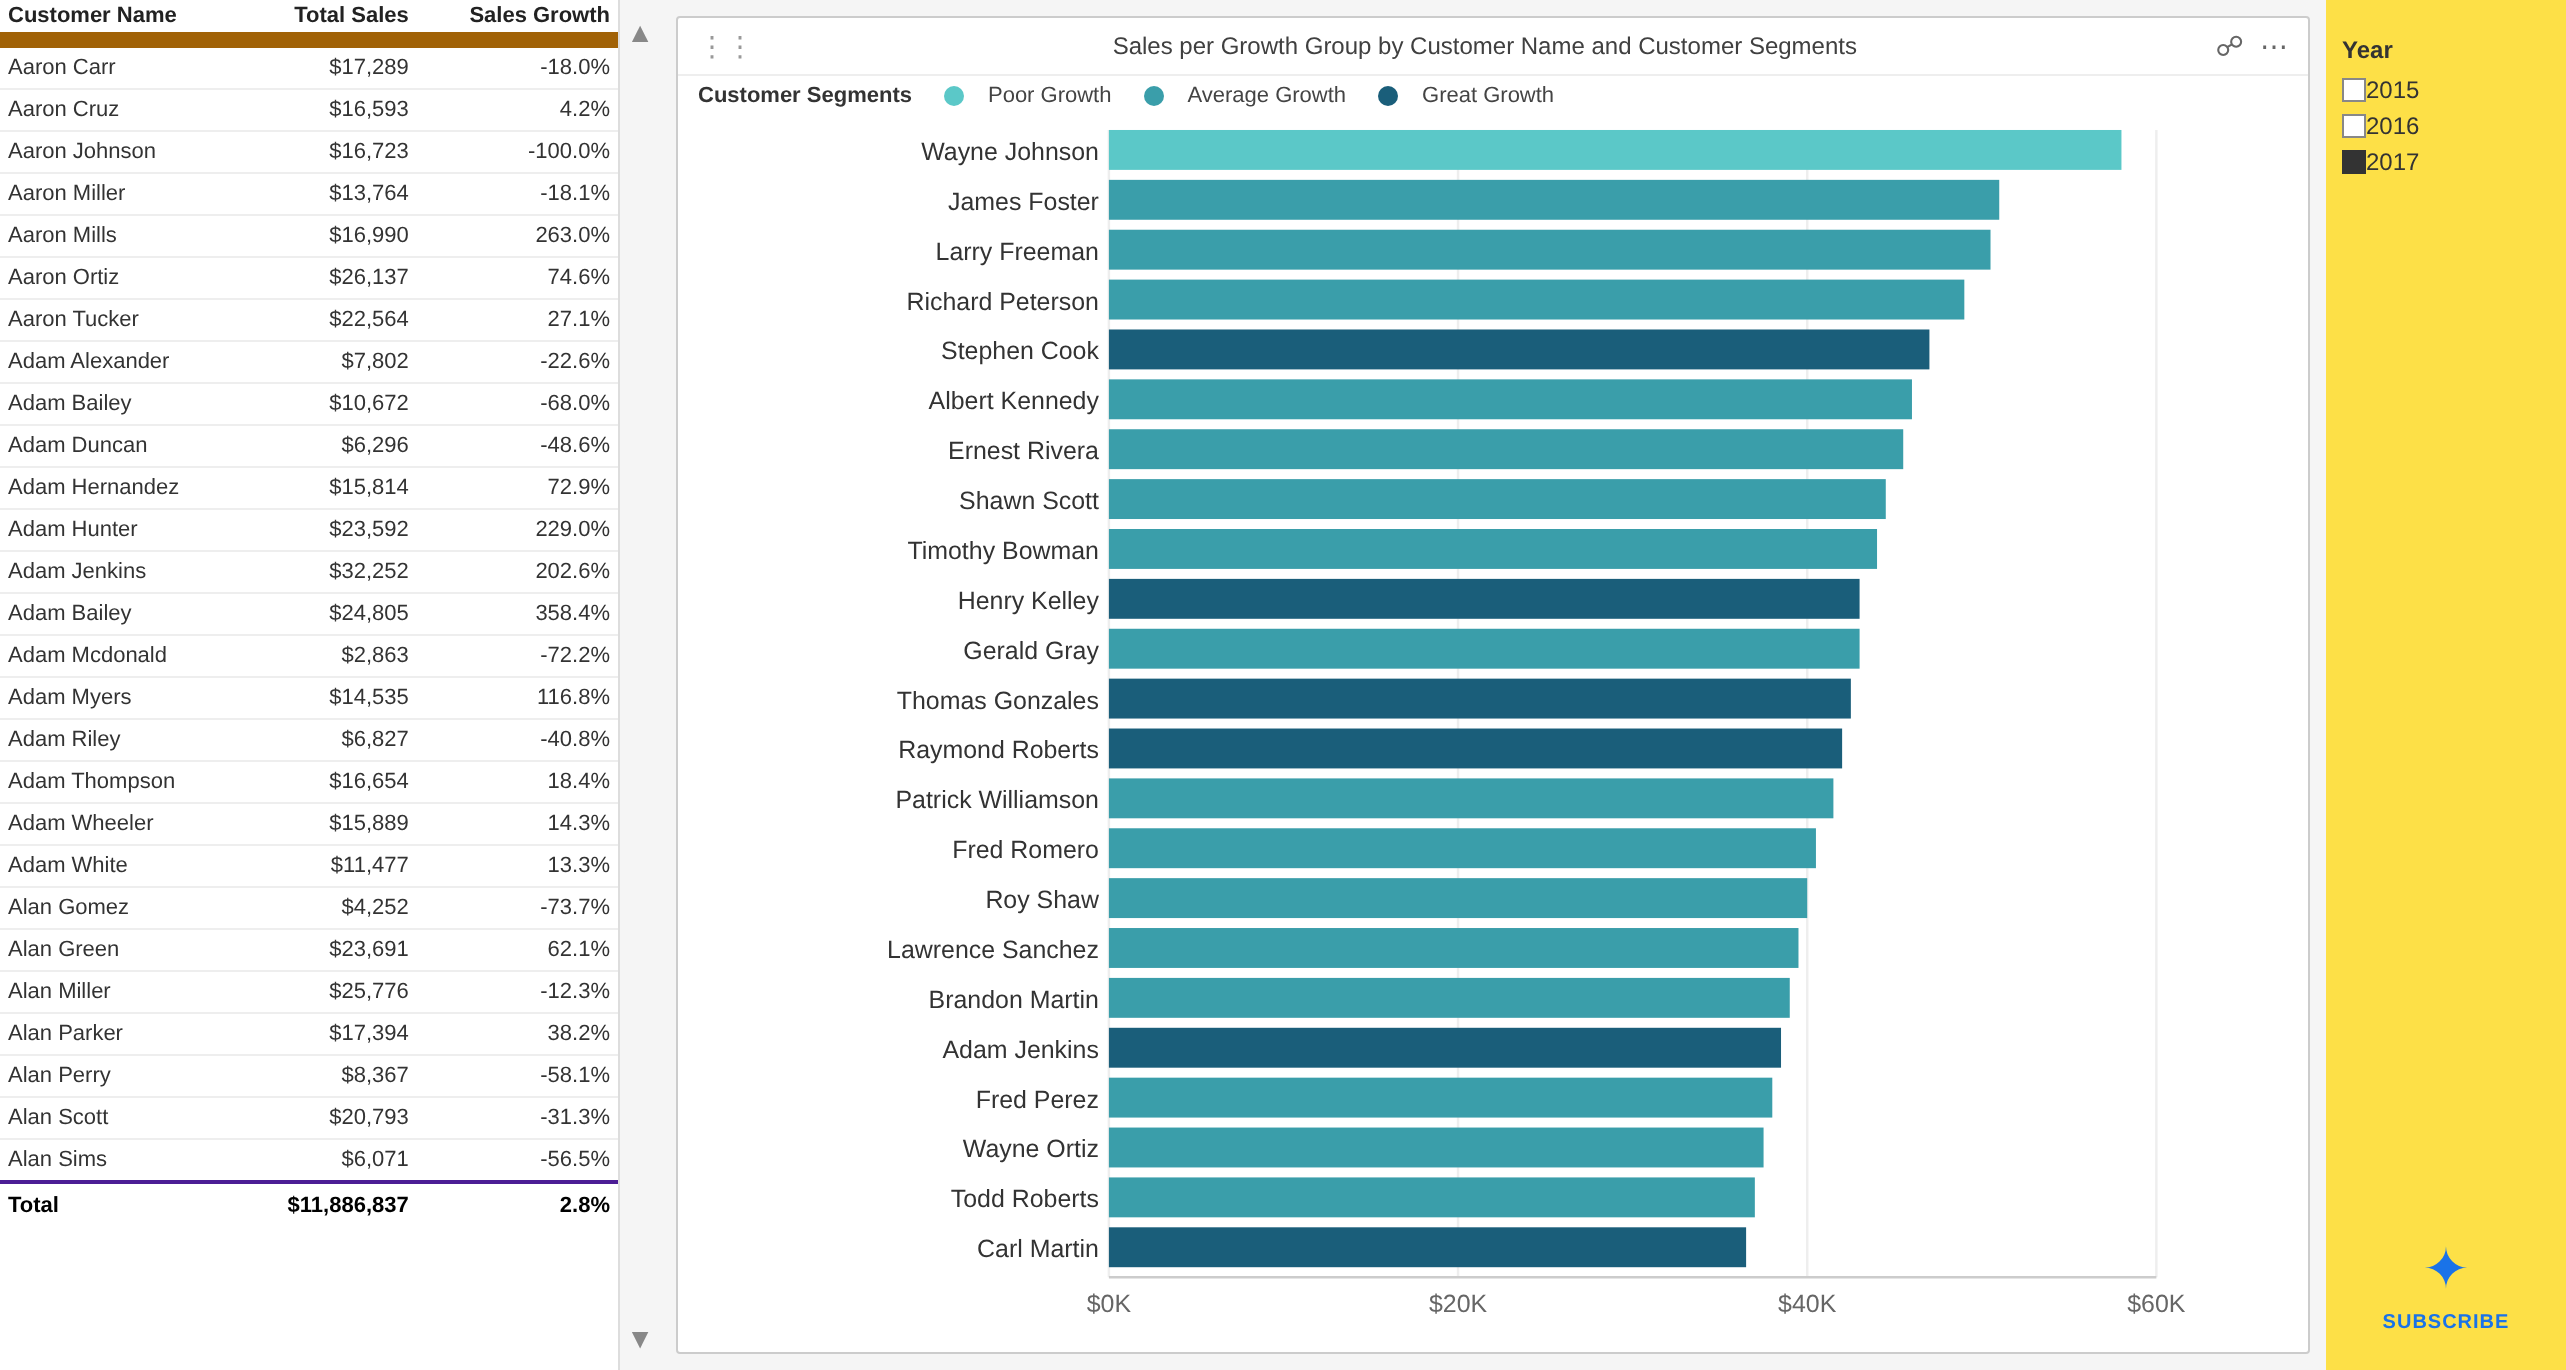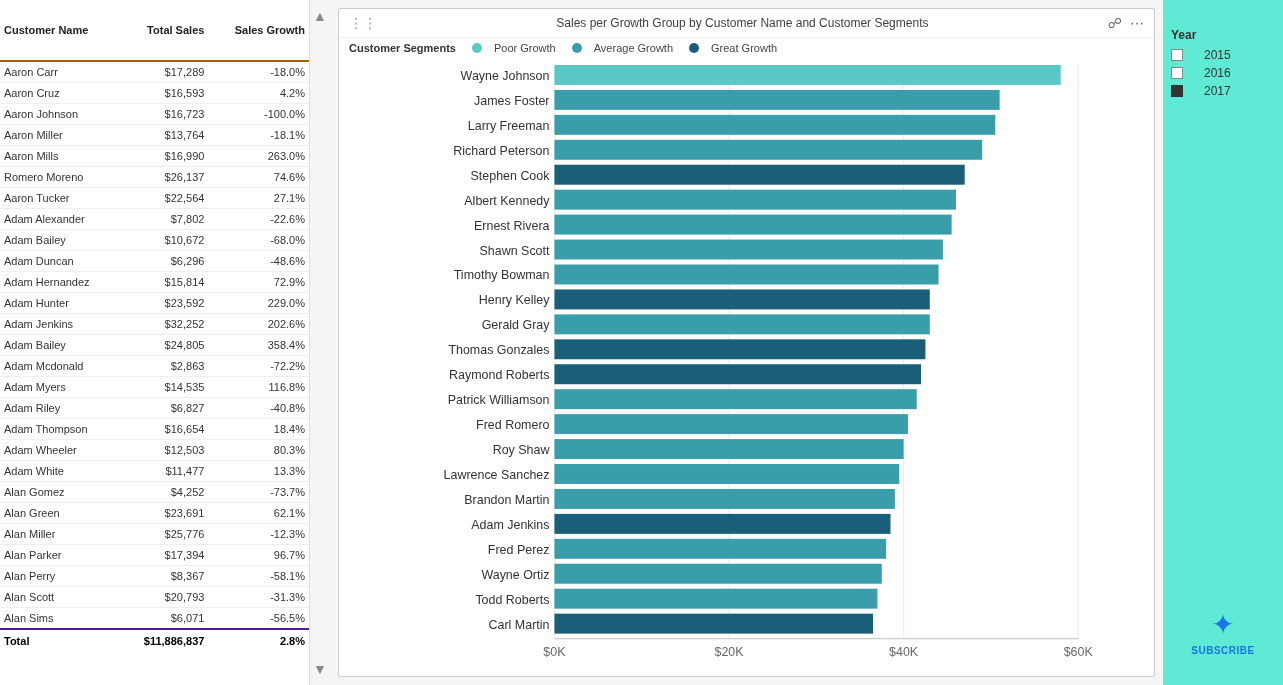--- a/index.html
+++ b/index.html
@@ -23,22 +23,22 @@
       border-right: 1px solid #ddd;
     }
     .left-table {
       width: 100%;
       border-collapse: collapse;
     }
     .left-table thead th {
       position: sticky;
       top: 0;
       background: #fff;
-      border-bottom: 2px solid #a16207;
-      padding: 24px 4px;
+      border-bottom: 8px solid #a16207;
+      padding: 2px 4px;
       text-align: left;
       font-weight: bold;
       font-size: 11px;
       color: #222;
     }
     .left-table thead th:nth-child(2),
     .left-table thead th:nth-child(3) {
       text-align: right;
     }
     .left-table tbody tr {
@@ -159,35 +159,35 @@
     }
     svg.chart-svg {
       width: 100%;
       height: 100%;
     }
 
     
     .right-panel {
       width: 120px;
       min-width: 120px;
-      background: #5eead4;
-      padding: 28px 8px;
+      background: #fde047;
+      padding: 18px 8px;
       display: flex;
       flex-direction: column;
     }
     .year-filter-label {
       font-size: 12px;
       font-weight: bold;
       color: #333;
       margin-bottom: 6px;
     }
     .year-filter-item {
       display: flex;
       align-items: center;
-      gap: 21px;
+      gap: 0;
       margin-bottom: 4px;
       font-size: 12px;
       color: #333;
     }
     .year-checkbox {
       width: 12px;
       height: 12px;
       border: 1px solid #888;
       background: #fff;
       display: inline-block;
@@ -248,21 +248,21 @@
           <td>Aaron Miller</td>
           <td>$13,764</td>
           <td class="negative">-18.1%</td>
         </tr>
         <tr>
           <td>Aaron Mills</td>
           <td>$16,990</td>
           <td class="positive">263.0%</td>
         </tr>
         <tr>
-          <td>Romero Moreno</td>
+          <td>Aaron Ortiz</td>
           <td>$26,137</td>
           <td class="positive">74.6%</td>
         </tr>
         <tr>
           <td>Aaron Tucker</td>
           <td>$22,564</td>
           <td class="positive">27.1%</td>
         </tr>
         <tr>
           <td>Adam Alexander</td>
@@ -314,22 +314,22 @@
           <td>$6,827</td>
           <td class="negative">-40.8%</td>
         </tr>
         <tr>
           <td>Adam Thompson</td>
           <td>$16,654</td>
           <td class="positive">18.4%</td>
         </tr>
         <tr>
           <td>Adam Wheeler</td>
-          <td>$12,503</td>
-          <td class="positive">80.3%</td>
+          <td>$15,889</td>
+          <td class="positive">14.3%</td>
         </tr>
         <tr>
           <td>Adam White</td>
           <td>$11,477</td>
           <td class="positive">13.3%</td>
         </tr>
         <tr>
           <td>Alan Gomez</td>
           <td>$4,252</td>
           <td class="negative">-73.7%</td>
@@ -340,21 +340,21 @@
           <td class="positive">62.1%</td>
         </tr>
         <tr>
           <td>Alan Miller</td>
           <td>$25,776</td>
           <td class="negative">-12.3%</td>
         </tr>
         <tr>
           <td>Alan Parker</td>
           <td>$17,394</td>
-          <td class="positive">96.7%</td>
+          <td class="positive">38.2%</td>
         </tr>
         <tr>
           <td>Alan Perry</td>
           <td>$8,367</td>
           <td class="negative">-58.1%</td>
         </tr>
         <tr>
           <td>Alan Scott</td>
           <td>$20,793</td>
           <td class="negative">-31.3%</td>

